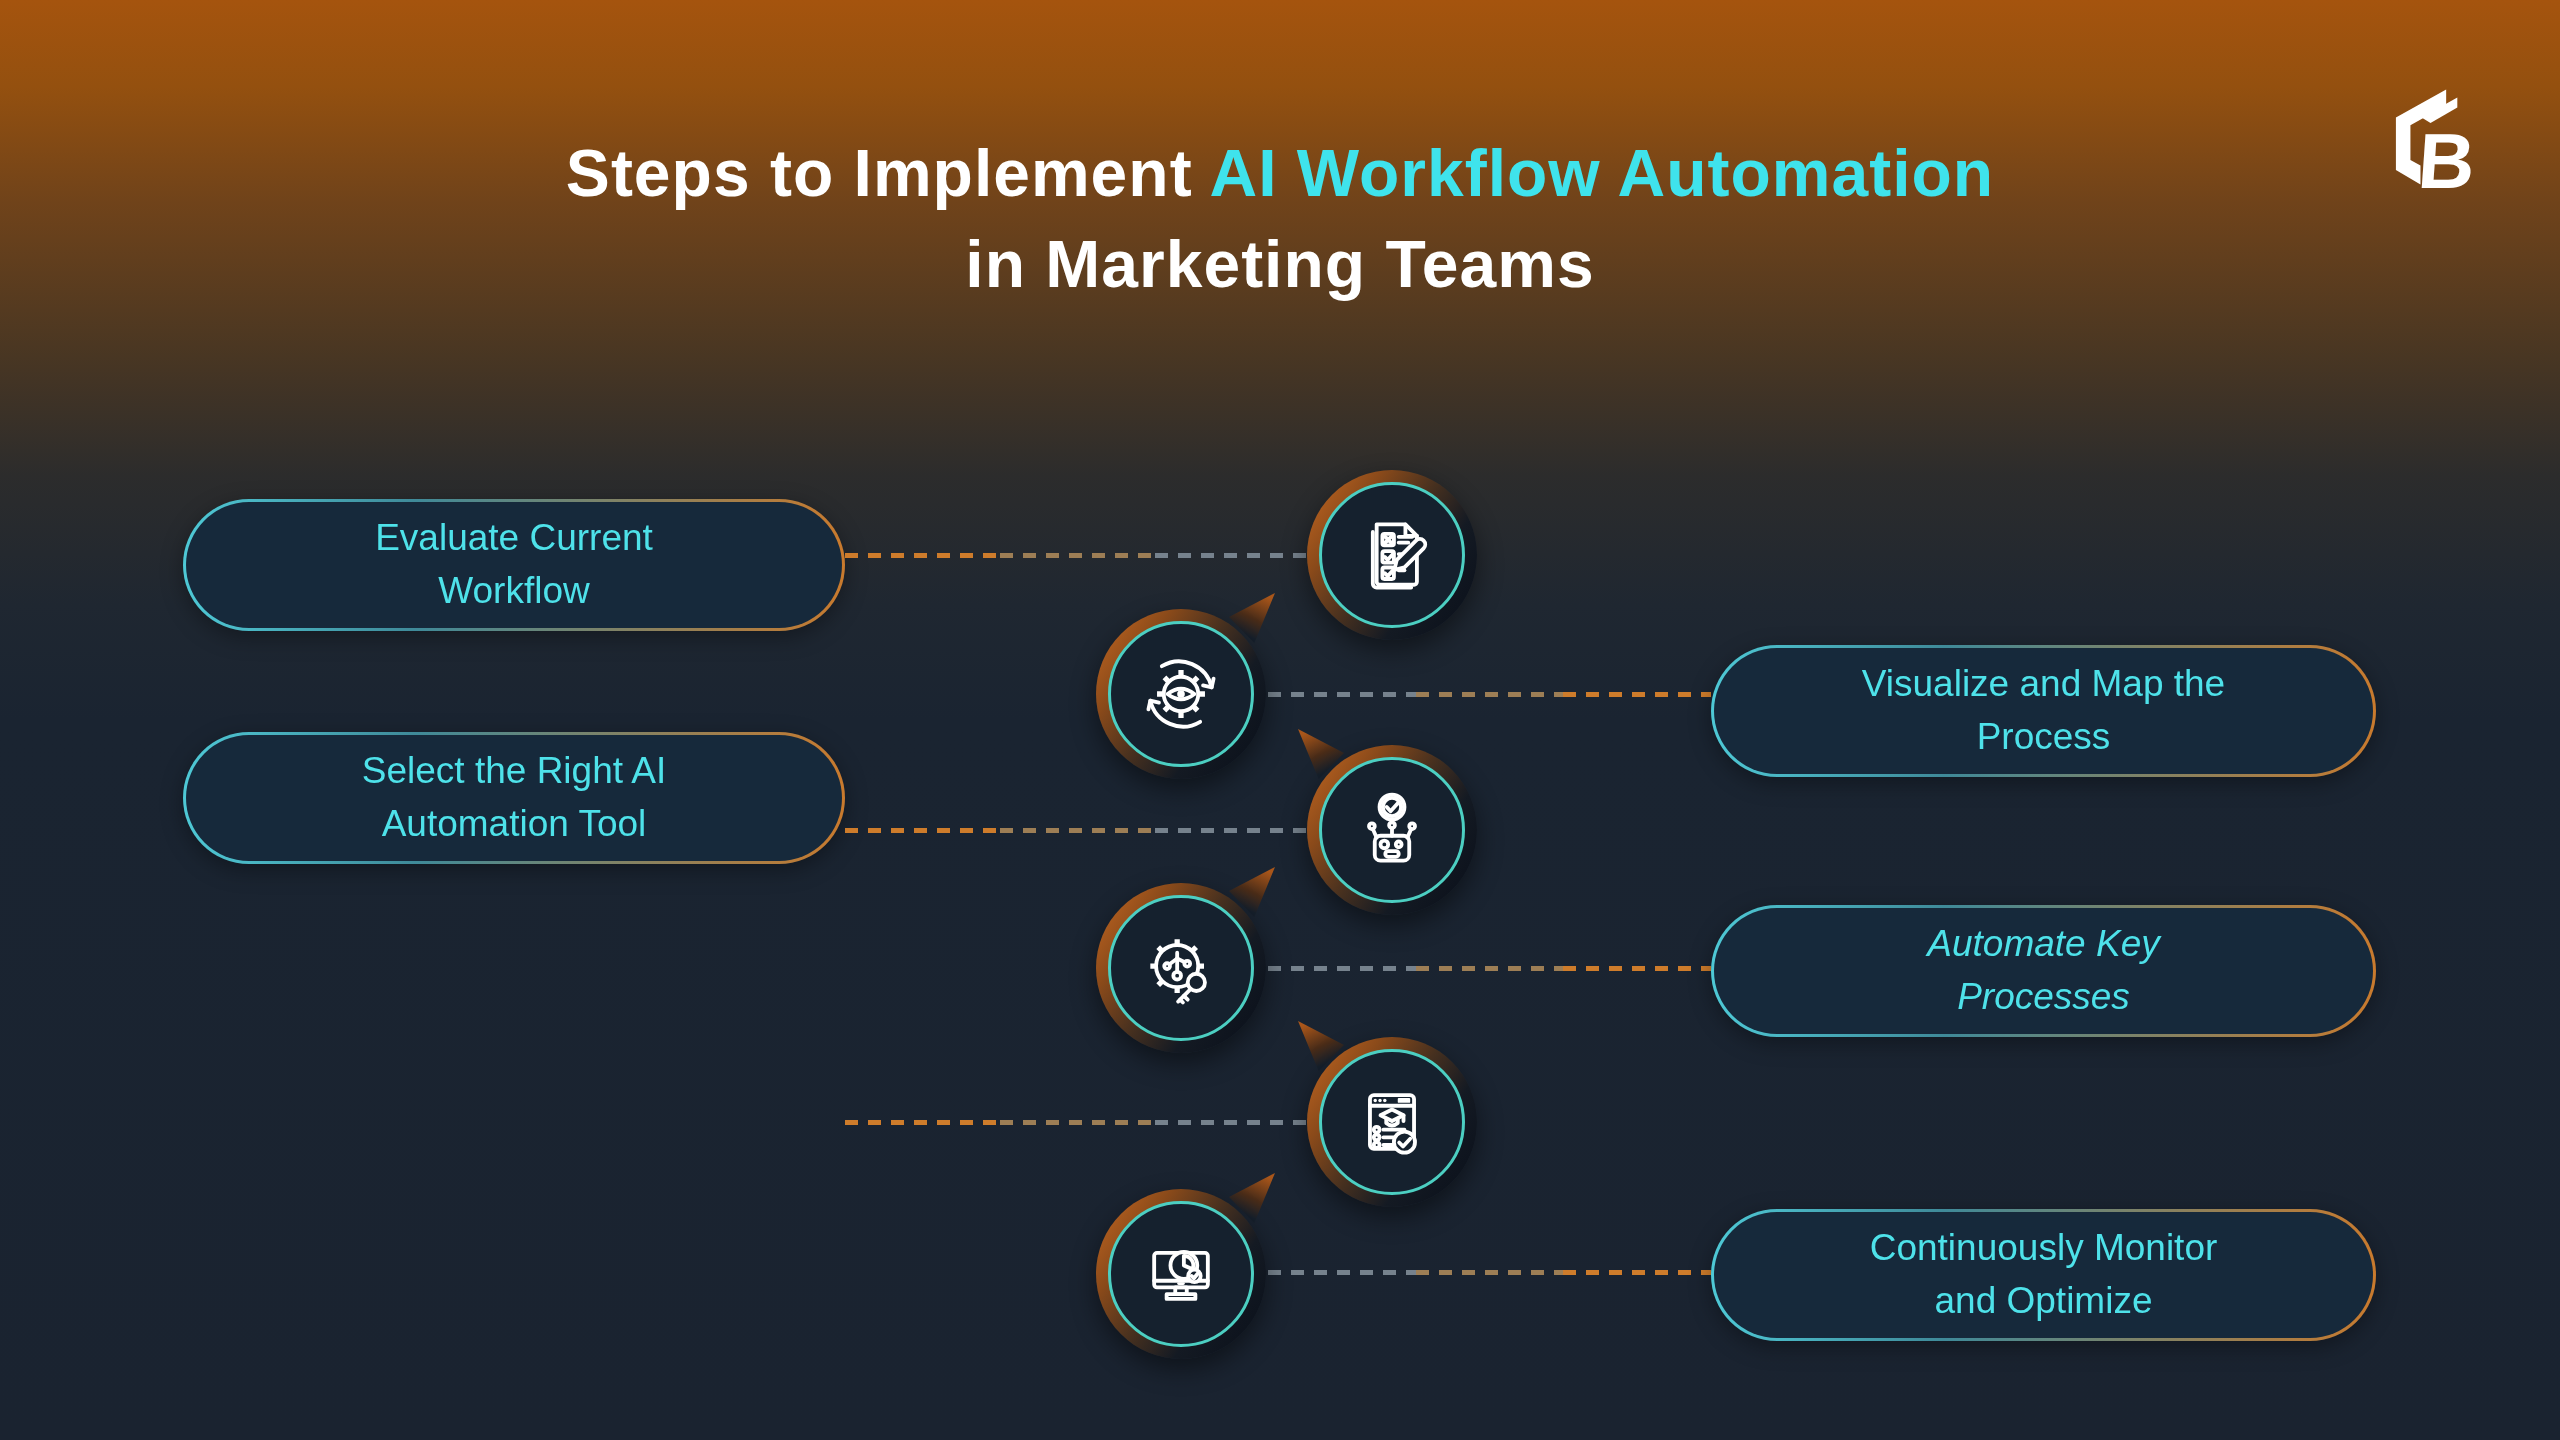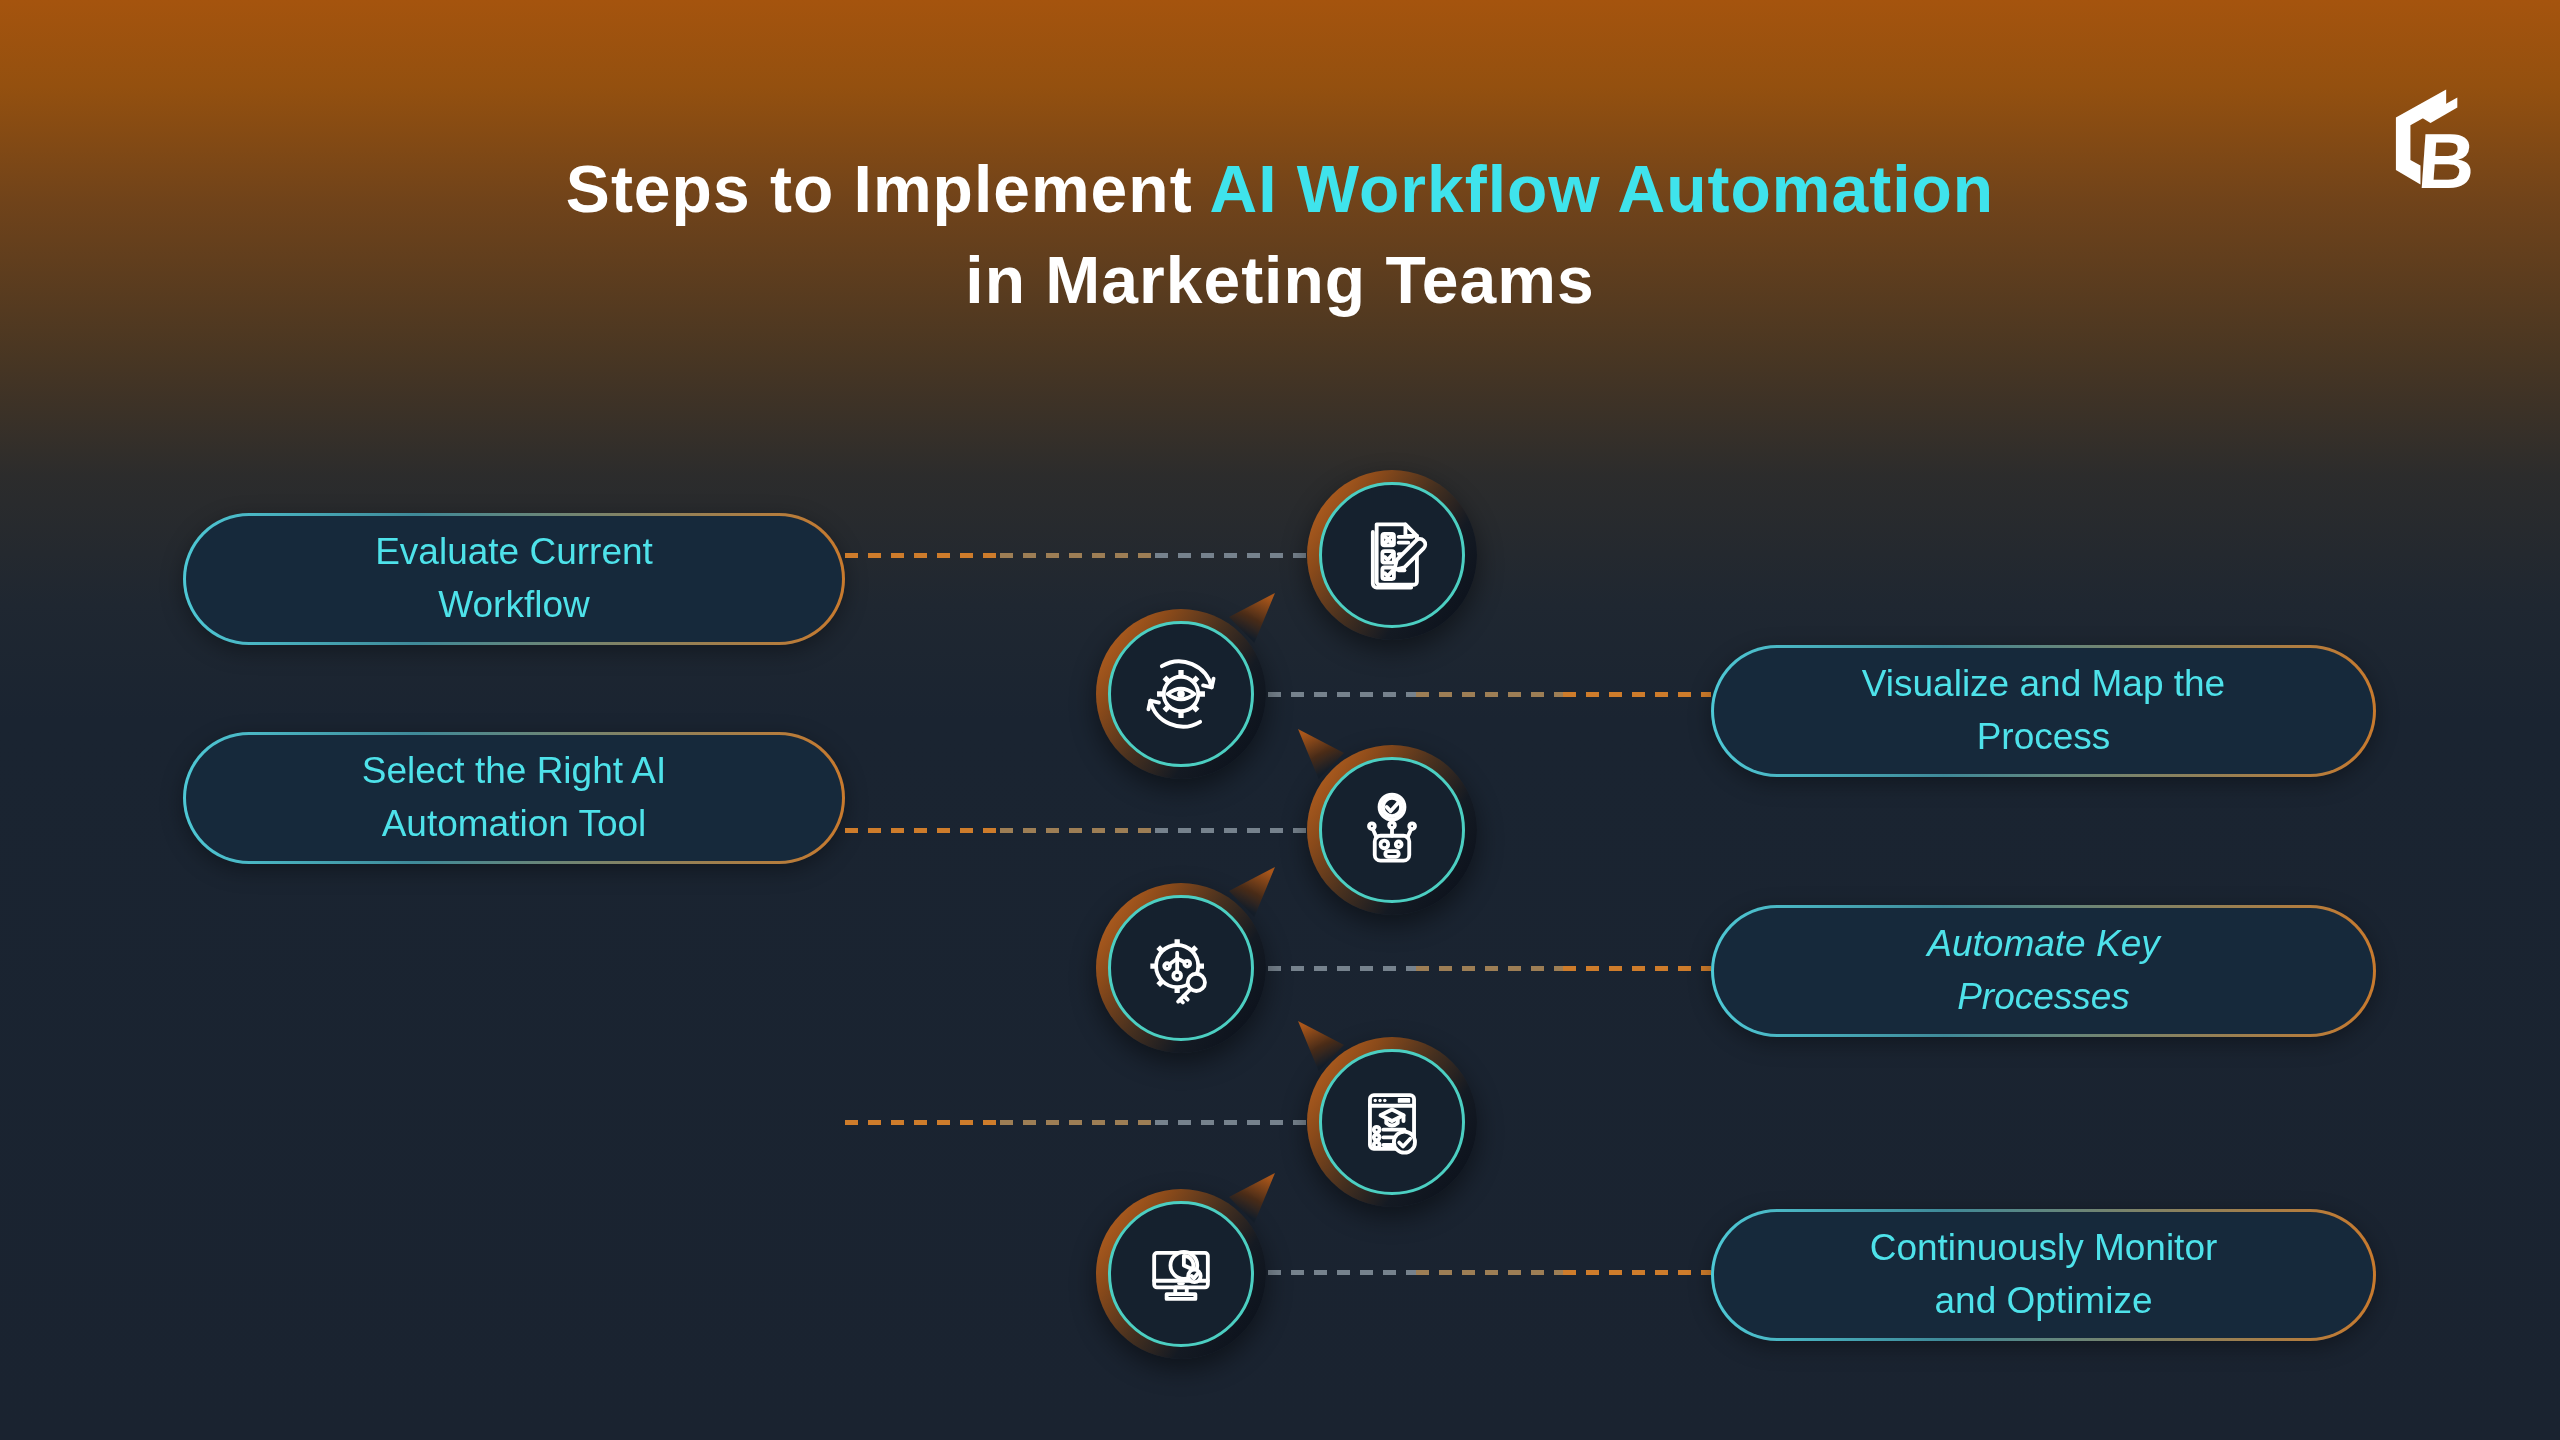--- a/index.html
+++ b/index.html
@@ -15,21 +15,21 @@
       #70431a 14%,
       #4b3722 24%,
       #2c2c2c 33%,
       #1f2731 42%,
       #1a2431 50%,
       #1a2330 100%);
   }
 
   
   .title-wrap{
-    position:absolute;top:144px;left:0;width:2560px;
+    position:absolute;top:128px;left:0;width:2560px;
     text-align:center;
     font-weight:700;
     font-size:66px;
     line-height:1.38;
     letter-spacing:1px;
     color:#ffffff;
   }
   .title-accent{color:#3fe3ec;}
 
   
@@ -105,21 +105,21 @@
   </div>
 
   <div class="logo">
     <svg viewBox="0 0 120 110">
       <path d="M70,5 L25,30 V77 L47,90 V73 L38,68 V37 L70,19 Z" fill="#ffffff"></path>
       <path d="M80,12 L48,30 l8,5 24,-14 Z" fill="#ffffff"></path>
       <text x="50" y="93" font-size="70" font-weight="bold" fill="#ffffff" font-family="Liberation Sans, DejaVu Sans, sans-serif" transform="skewX(-4)">B</text>
     </svg>
   </div>
 
-  <div class="pill left" style="top:513px;">
+  <div class="pill left" style="top:499px;">
     <span>
       <span class="pill-line">Evaluate Current</span>
       <span class="pill-line">Workflow</span>
     </span>
   </div>
   <div class="connector" style="left:845px;top:553px;width:465px;">
     <span class="dash-o"></span>
       <span class="dash-m"></span>
       <span class="dash-g"></span>
   </div>

